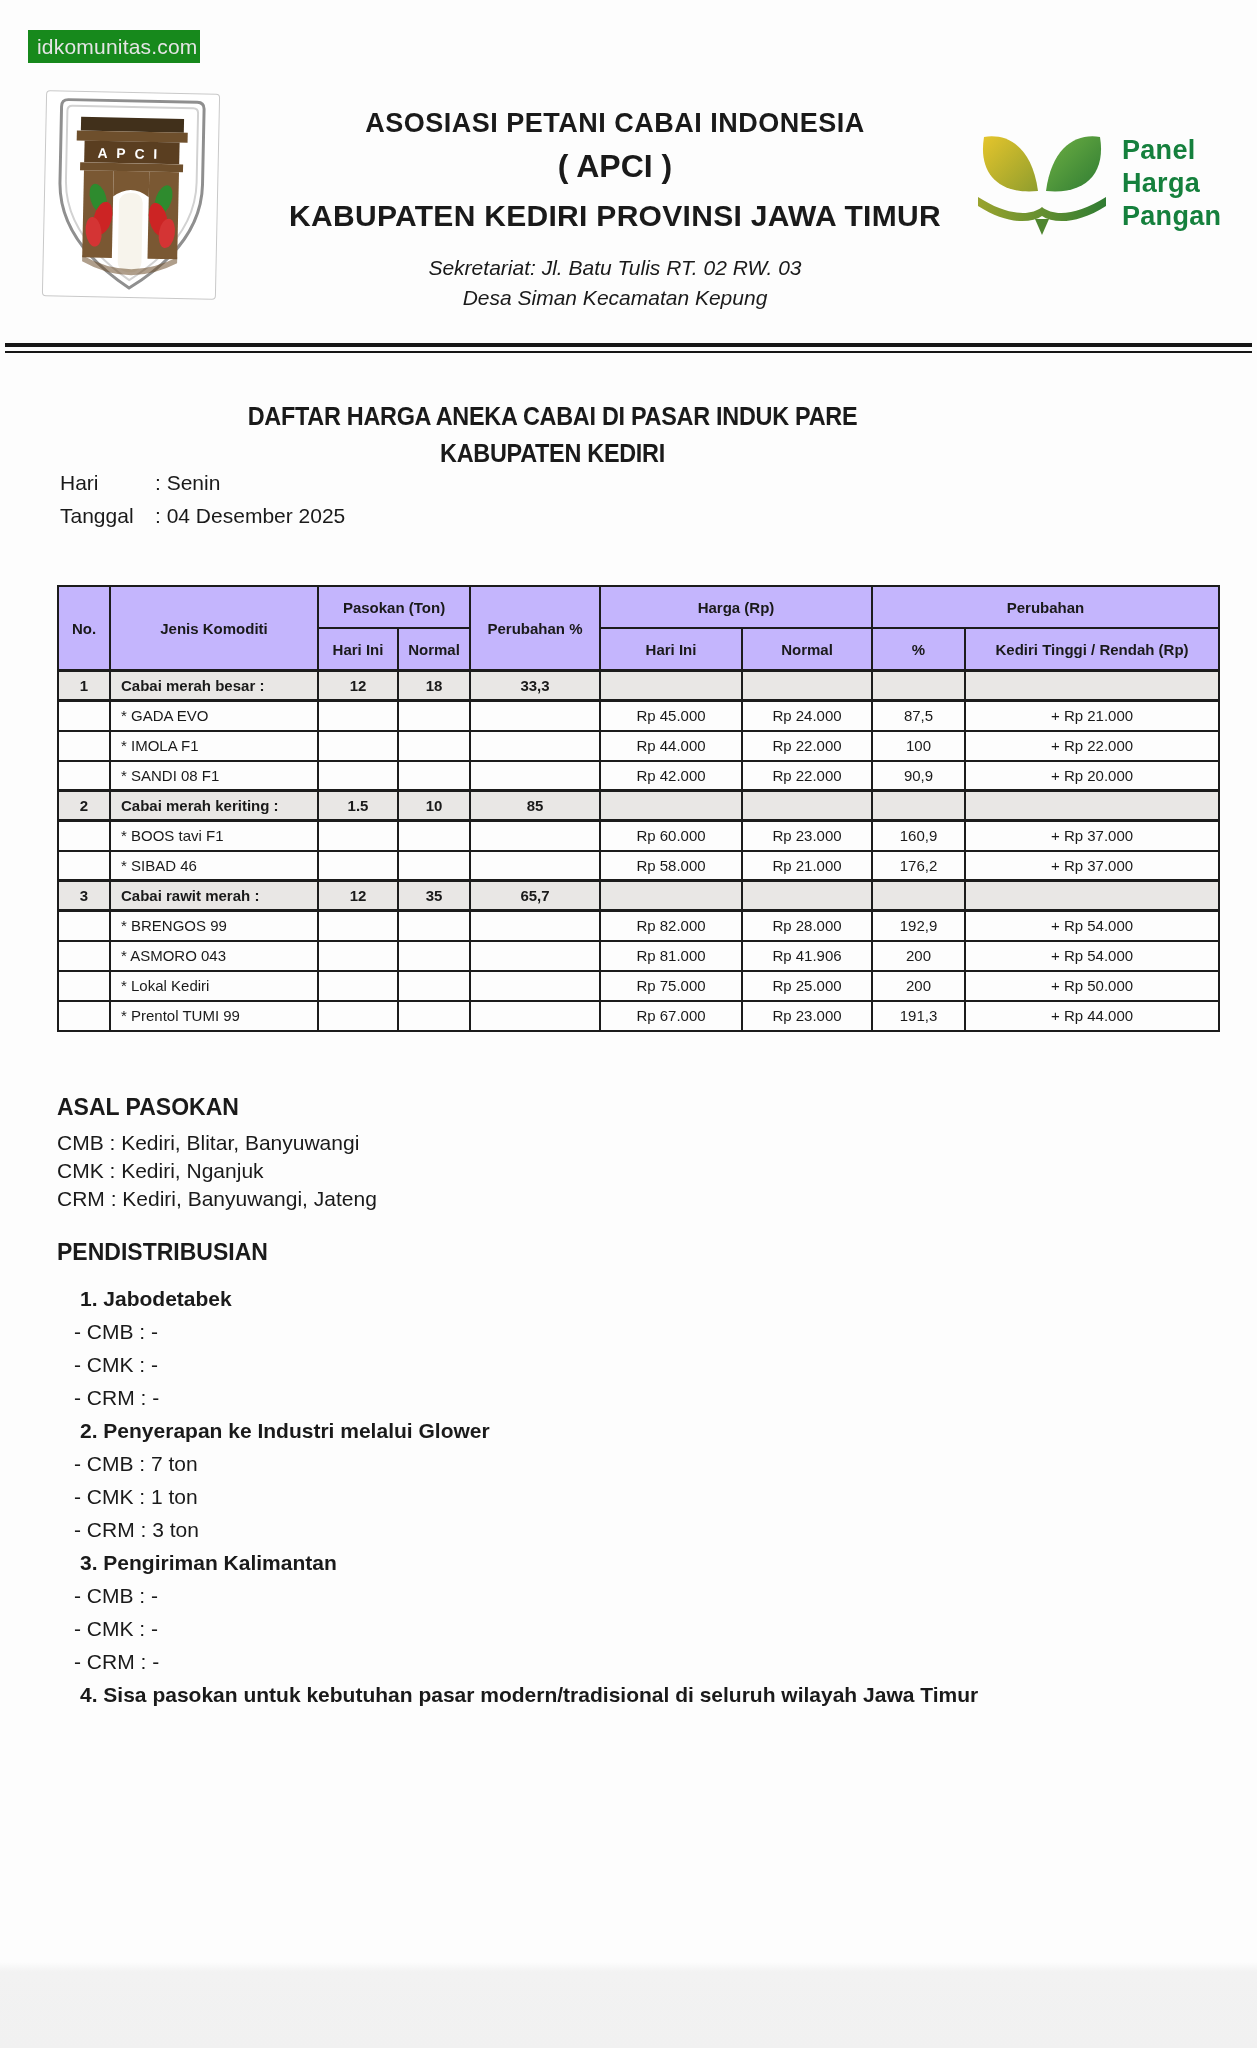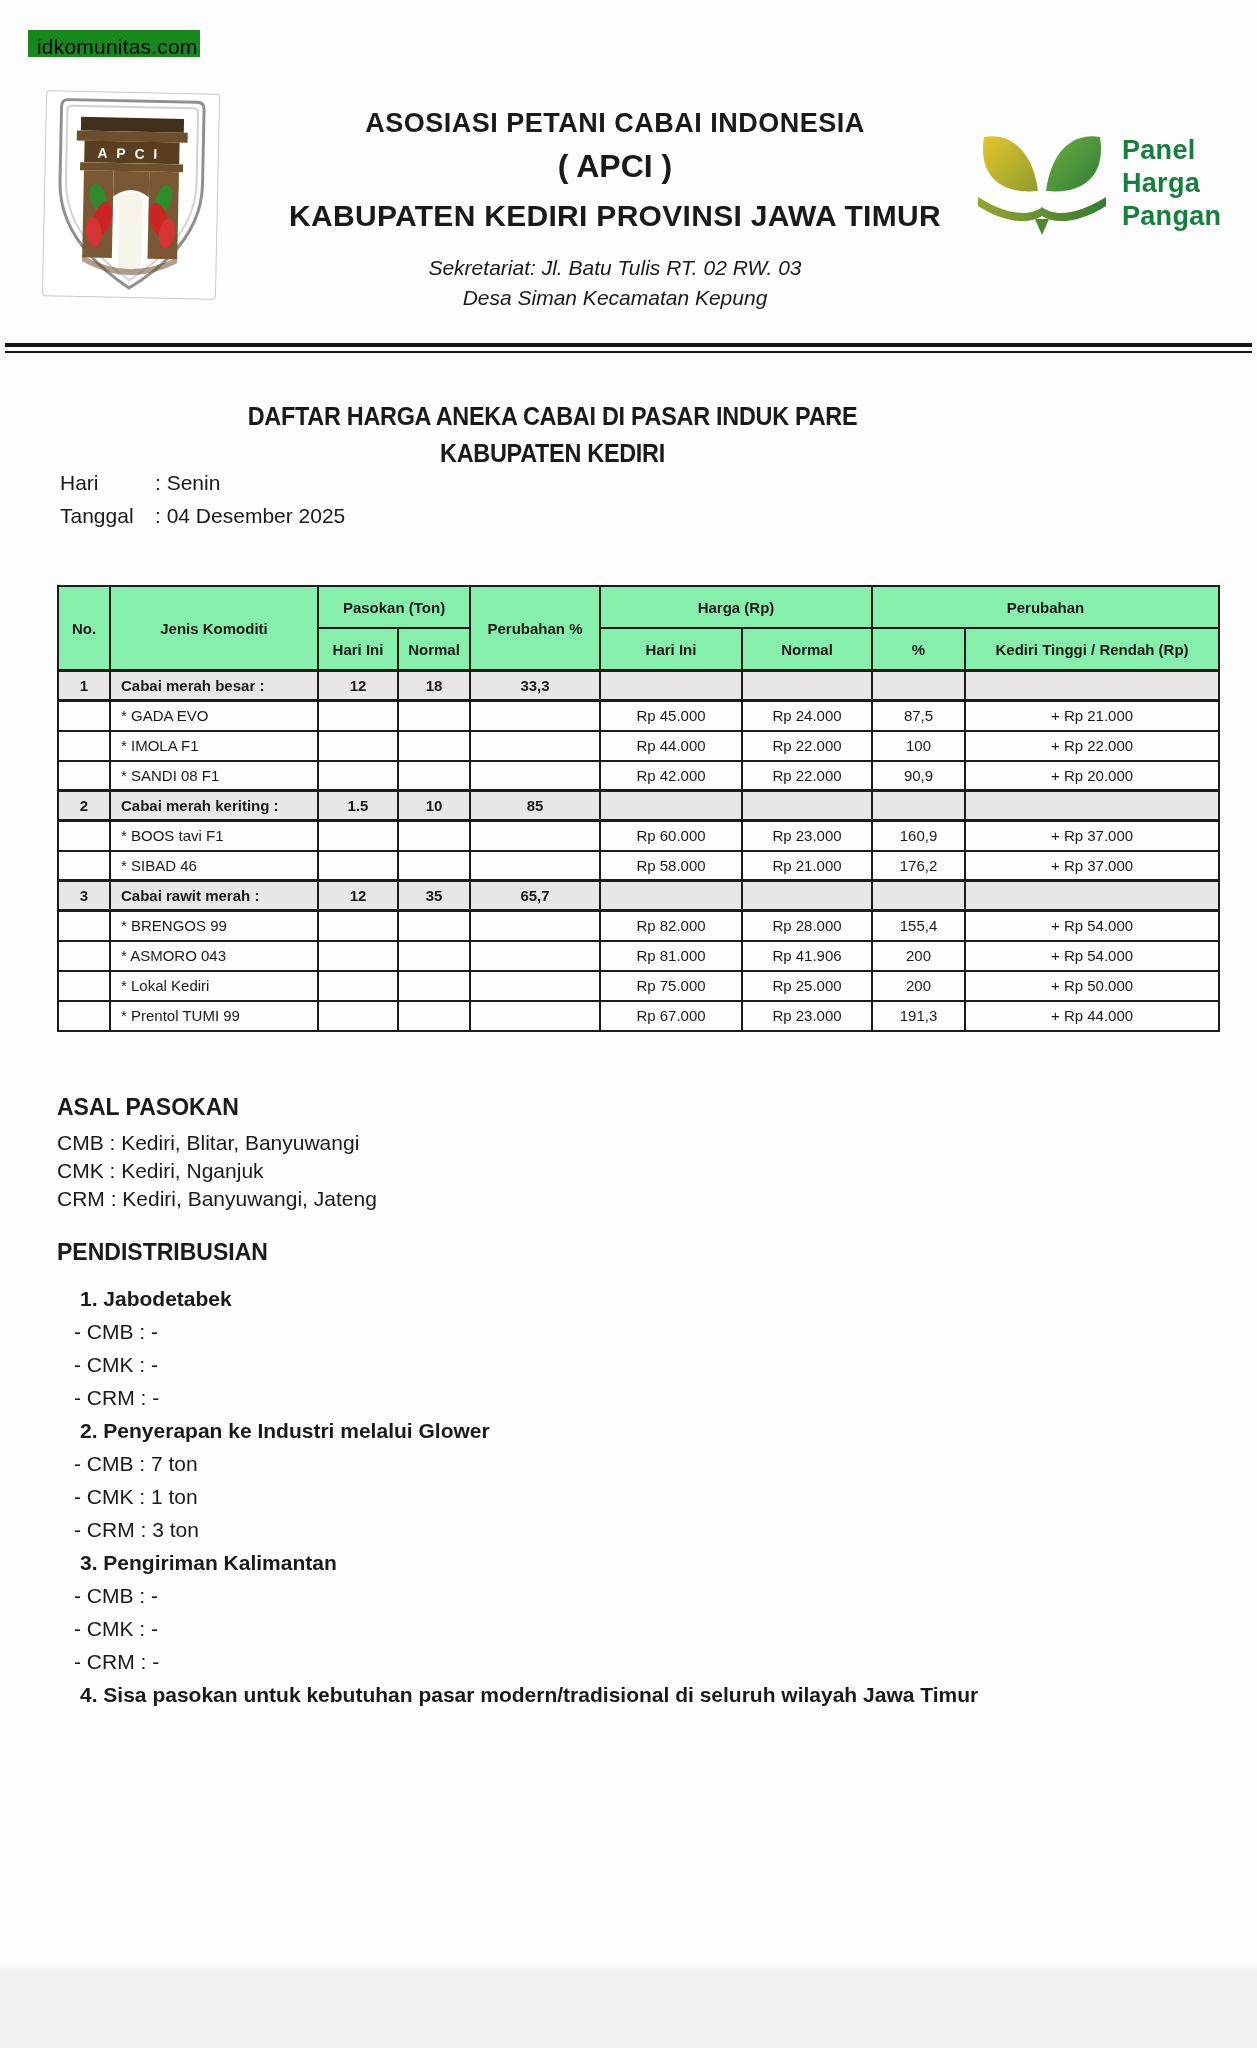--- a/index.html
+++ b/index.html
@@ -6,22 +6,22 @@
   .page{
     position:relative;
     width:1257px;height:2048px;
     background:#fdfdfd;
     font-family:"Liberation Sans",sans-serif;
     color:#1a1a1a;
     overflow:hidden;
   }
   
   .watermark{
-    position:absolute;left:28px;top:30px;width:172px;height:27px;
-    background:#17891c;color:#000000;font-size:21px;line-height:33px;
+    position:absolute;left:28px;top:30px;width:172px;height:33px;
+    background:#17891c;color:#e5e5e5;font-size:21px;line-height:33px;
     padding-left:9px;box-sizing:border-box;letter-spacing:.2px;
   }
   
   .crest-frame{
     position:absolute;left:44px;top:92px;width:172px;height:204px;
     border:1px solid #c9c9c9;border-radius:4px;transform:rotate(1.2deg);
     display:flex;align-items:center;justify-content:center;background:#fff;
   }
   
   .org{
@@ -53,21 +53,21 @@
   
   table.price{
     position:absolute;left:57px;top:585px;width:1161px;
     border-collapse:collapse;table-layout:fixed;
     font-size:15px;
   }
   table.price th,table.price td{
     border:2px solid #1c1c1c;padding:0 4px;text-align:center;
     overflow:hidden;white-space:nowrap;
   }
-  table.price thead th{background:#86efac;font-weight:bold;height:40px;transform:none;}
+  table.price thead th{background:#c4b5fd;font-weight:bold;height:40px;transform:none;}
   table.price tbody tr{height:30px;}
   table.price tbody tr.category td{background:#e9e7e5;font-weight:bold;border-top-width:3px;border-bottom-width:3px;}
   table.price td.lbl{text-align:left;padding-left:10px;}
   
   .asal{position:absolute;left:57px;top:1093px;font-size:21px;line-height:28px;}
   .asal .h{font-size:23px;font-weight:bold;margin-bottom:8px;}
   
   .distrib{position:absolute;left:57px;top:1236px;font-size:21px;line-height:33px;}
   .distrib .h{font-size:23px;font-weight:bold;margin-bottom:13px;}
   .distrib .num{font-weight:bold;padding-left:23px;}
@@ -276,21 +276,21 @@
           <td></td>
         </tr>
         <tr class="item">
           <td></td>
           <td class="lbl">* BRENGOS 99</td>
           <td></td>
           <td></td>
           <td></td>
           <td>Rp 82.000</td>
           <td>Rp 28.000</td>
-          <td>155,4</td>
+          <td>192,9</td>
           <td>+ Rp 54.000</td>
         </tr>
         <tr class="item">
           <td></td>
           <td class="lbl">* ASMORO 043</td>
           <td></td>
           <td></td>
           <td></td>
           <td>Rp 81.000</td>
           <td>Rp 41.906</td>

